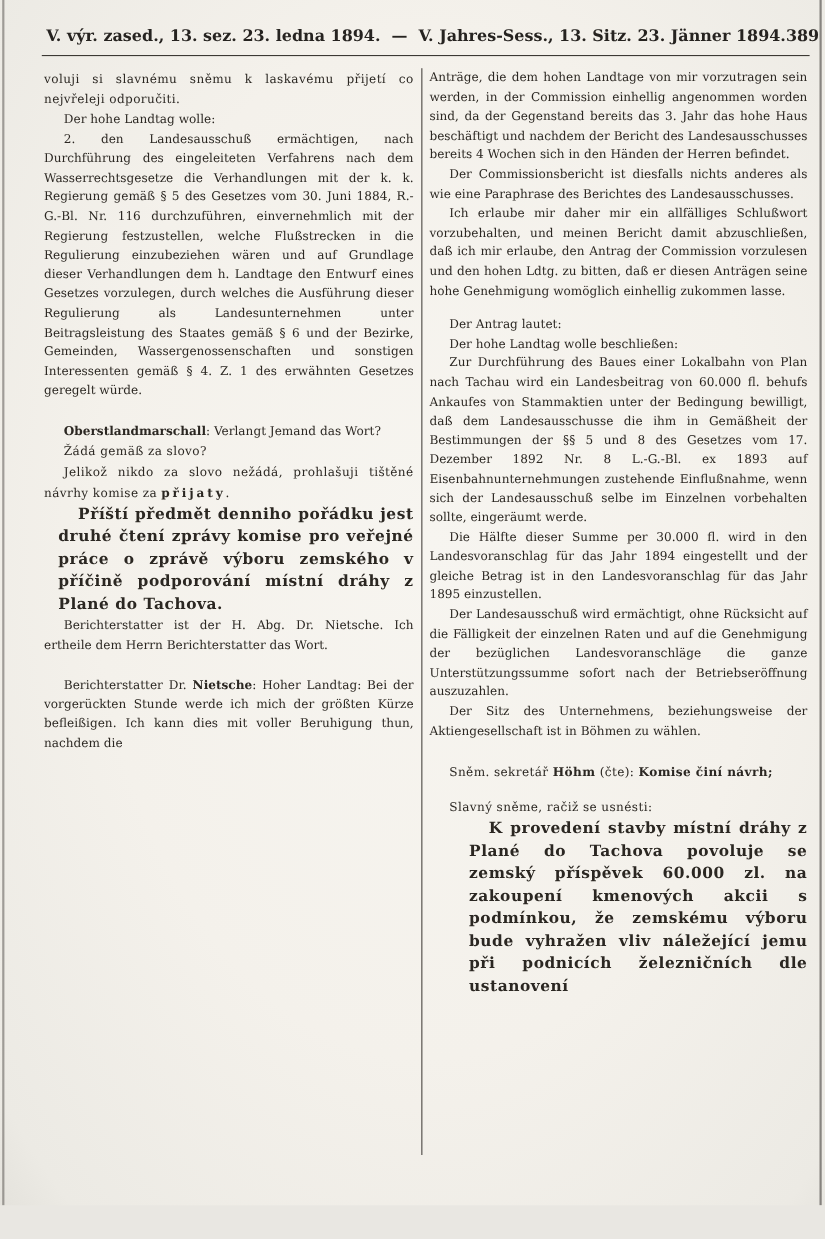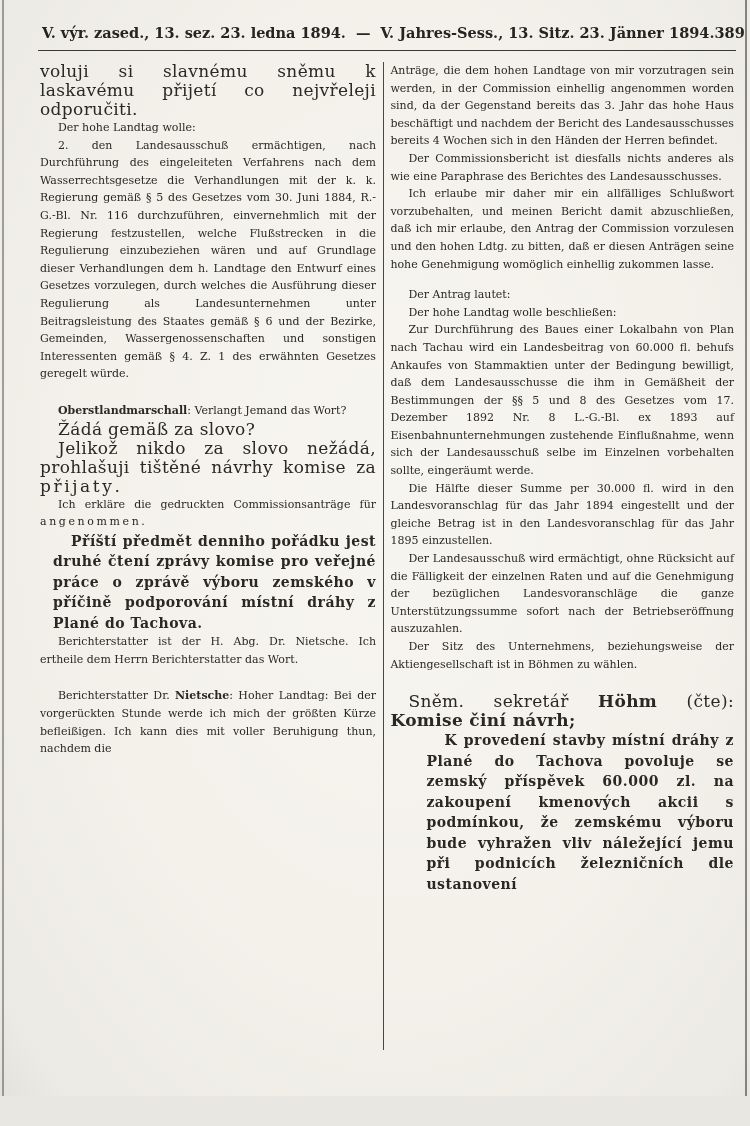--- a/index.html
+++ b/index.html
@@ -49,34 +49,34 @@
     margin: 0 6px 0 7px;
     flex: none;
   }
   p { margin: 0; text-align: justify; }
   .de {
     font-family: "DejaVu Serif", "Liberation Serif", serif;
     font-size: 11px; line-height: 17.6px;
   }
   .cz {
     font-family: "DejaVu Serif", "Liberation Serif", serif;
-    font-size: 17px; line-height: 19px; letter-spacing: 0.35px;
+    font-size: 11px; line-height: 19px; letter-spacing: 0.35px;
   }
   .czb {
     font-family: "DejaVu Serif", "Liberation Serif", serif;
     font-size: 14px; line-height: 20.5px; letter-spacing: 0.5px;
     font-weight: bold;
     margin-left: 36px;
   }
   .ind { text-indent: 18px; }
   .inset { margin-left: 13px; }
   .gap { margin-top: 13px; }
   .gap-lg { margin-top: 19px; }
   .b { font-weight: bold; }
-  .sp { letter-spacing: 2.6px; }
+  .sp { letter-spacing: 2.6px; font-weight: bold; }
 </style>
 </head>
 <body>
 
 <div class="page">
   <div class="scan-edge-left"></div>
   <div class="scan-edge-right"></div>
 
   <div class="header">
     <span>V. výr. zased., 13. sez. 23. ledna 1894.</span>
@@ -88,33 +88,33 @@
   <div class="header-rule"></div>
 
   <div class="columns">
     <div class="col" id="col-left">
         <p class="cz"><span class="">voluji si slavnému sněmu k laskavému přijetí co nejvřeleji odporučiti.</span></p>
         <p class="de ind"><span class="">Der hohe Landtag wolle:</span></p>
         <p class="de ind"><span class="">2. den Landesausschuß ermächtigen, nach Durchführung des eingeleiteten Verfahrens nach dem Wasserrechtsgesetze die Verhandlungen mit der k. k. Regierung gemäß § 5 des Gesetzes vom 30. Juni 1884, R.-G.-Bl. Nr. 116 durchzuführen, einvernehmlich mit der Regierung festzustellen, welche Flußstrecken in die Regulierung einzubeziehen wären und auf Grundlage dieser Verhandlungen dem h. Landtage den Entwurf eines Gesetzes vorzulegen, durch welches die Ausführung dieser Regulierung als Landesunternehmen unter Beitragsleistung des Staates gemäß § 6 und der Bezirke, Gemeinden, Wassergenossenschaften und sonstigen Interessenten gemäß § 4. Z. 1 des erwähnten Gesetzes geregelt würde.</span></p>
         <p class="de ind gap-lg"><span class="b">Oberstlandmarschall</span><span class="">: Verlangt Jemand das Wort?</span></p>
         <p class="cz ind"><span class="">Žádá gemäß za slovo?</span></p>
         <p class="cz ind"><span class="">Jelikož nikdo za slovo nežádá, prohlašuji tištěné návrhy komise za </span><span class="sp">přijaty</span><span class="">.</span></p>
-        <p class="de ind"><span class="">Ich erkläre die gedruckten Commissionsanträge für </span><span class="sp">angenommen</span><span class="">.</span></p>
         <p class="czb ind inset"><span class="">Příští předmět denniho pořádku jest druhé čtení zprávy komise pro veřejné práce o zprávě výboru zemského v příčině podporování místní dráhy z Plané do Tachova.</span></p>
         <p class="de ind"><span class="">Berichterstatter ist der H. Abg. Dr. Nietsche. Ich ertheile dem Herrn Berichterstatter das Wort.</span></p>
         <p class="de ind gap-lg"><span class="">Berichterstatter Dr. </span><span class="b">Nietsche</span><span class="">: Hoher Landtag: Bei der vorgerückten Stunde werde ich mich der größten Kürze befleißigen. Ich kann dies mit voller Beruhigung thun, nachdem die</span></p>
       </div>
     <div class="col-divider"></div>
     <div class="col col-right" id="col-right">
         <p class="de"><span class="">Anträge, die dem hohen Landtage von mir vorzutragen sein werden, in der Commission einhellig angenommen worden sind, da der Gegenstand bereits das 3. Jahr das hohe Haus beschäftigt und nachdem der Bericht des Landesausschusses bereits 4 Wochen sich in den Händen der Herren befindet.</span></p>
         <p class="de ind"><span class="">Der Commissionsbericht ist diesfalls nichts anderes als wie eine Paraphrase des Berichtes des Landesausschusses.</span></p>
         <p class="de ind"><span class="">Ich erlaube mir daher mir ein allfälliges Schlußwort vorzubehalten, und meinen Bericht damit abzuschließen, daß ich mir erlaube, den Antrag der Commission vorzulesen und den hohen Ldtg. zu bitten, daß er diesen Anträgen seine hohe Genehmigung womöglich einhellig zukommen lasse.</span></p>
         <p class="de ind gap"><span class="">Der Antrag lautet:</span></p>
         <p class="de ind"><span class="">Der hohe Landtag wolle beschließen:</span></p>
         <p class="de ind"><span class="">Zur Durchführung des Baues einer Lokalbahn von Plan nach Tachau wird ein Landesbeitrag von 60.000 fl. behufs Ankaufes von Stammaktien unter der Bedingung bewilligt, daß dem Landesausschusse die ihm in Gemäßheit der Bestimmungen der §§ 5 und 8 des Gesetzes vom 17. Dezember 1892 Nr. 8 L.-G.-Bl. ex 1893 auf Eisenbahnunternehmungen zustehende Einflußnahme, wenn sich der Landesausschuß selbe im Einzelnen vorbehalten sollte, eingeräumt werde.</span></p>
         <p class="de ind"><span class="">Die Hälfte dieser Summe per 30.000 fl. wird in den Landesvoranschlag für das Jahr 1894 eingestellt und der gleiche Betrag ist in den Landesvoranschlag für das Jahr 1895 einzustellen.</span></p>
         <p class="de ind"><span class="">Der Landesausschuß wird ermächtigt, ohne Rücksicht auf die Fälligkeit der einzelnen Raten und auf die Genehmigung der bezüglichen Landesvoranschläge die ganze Unterstützungssumme sofort nach der Betriebseröffnung auszuzahlen.</span></p>
         <p class="de ind"><span class="">Der Sitz des Unternehmens, beziehungsweise der Aktiengesellschaft ist in Böhmen zu wählen.</span></p>
         <p class="cz ind gap-lg"><span class="">Sněm. sekretář </span><span class="b">Höhm</span><span class=""> (čte): </span><span class="b">Komise činí návrh;</span></p>
+        <p class="cz ind gap"><span class="">Slavný sněme, račiž se usnésti:</span></p>
         <p class="czb ind"><span class="">K provedení stavby místní dráhy z Plané do Tachova povoluje se zemský příspěvek 60.000 zl. na zakoupení kmenových akcii s podmínkou, že zemskému výboru bude vyhražen vliv náležející jemu při podnicích železničních dle ustanovení</span></p>
       </div>
   </div>
 </div>
 
 </body></html>

